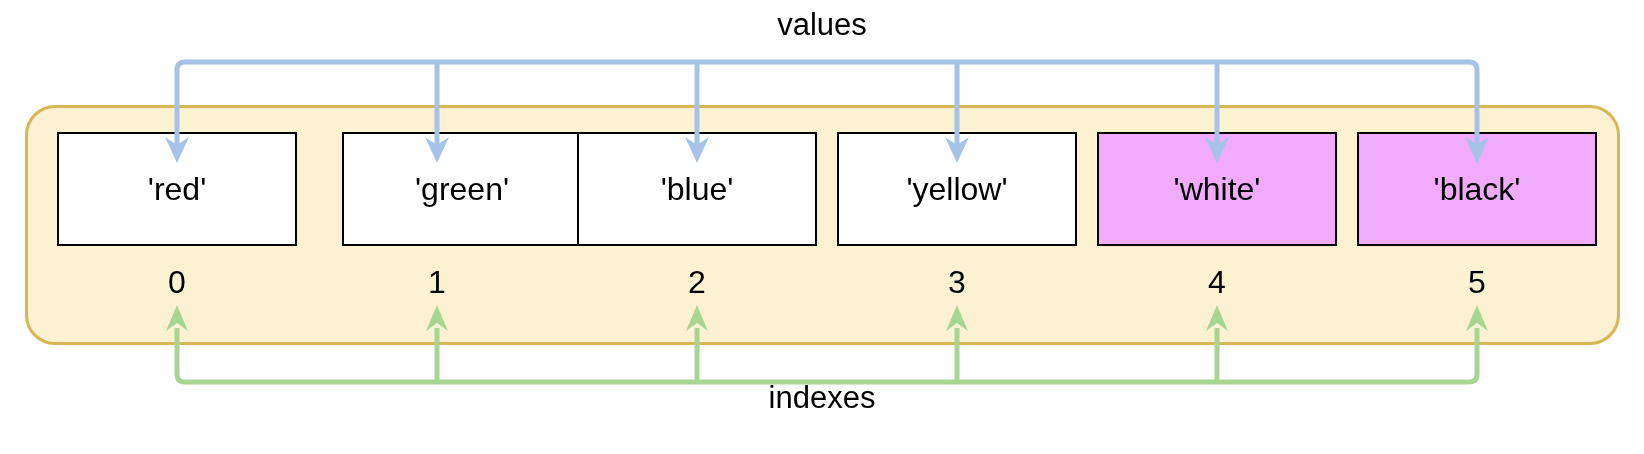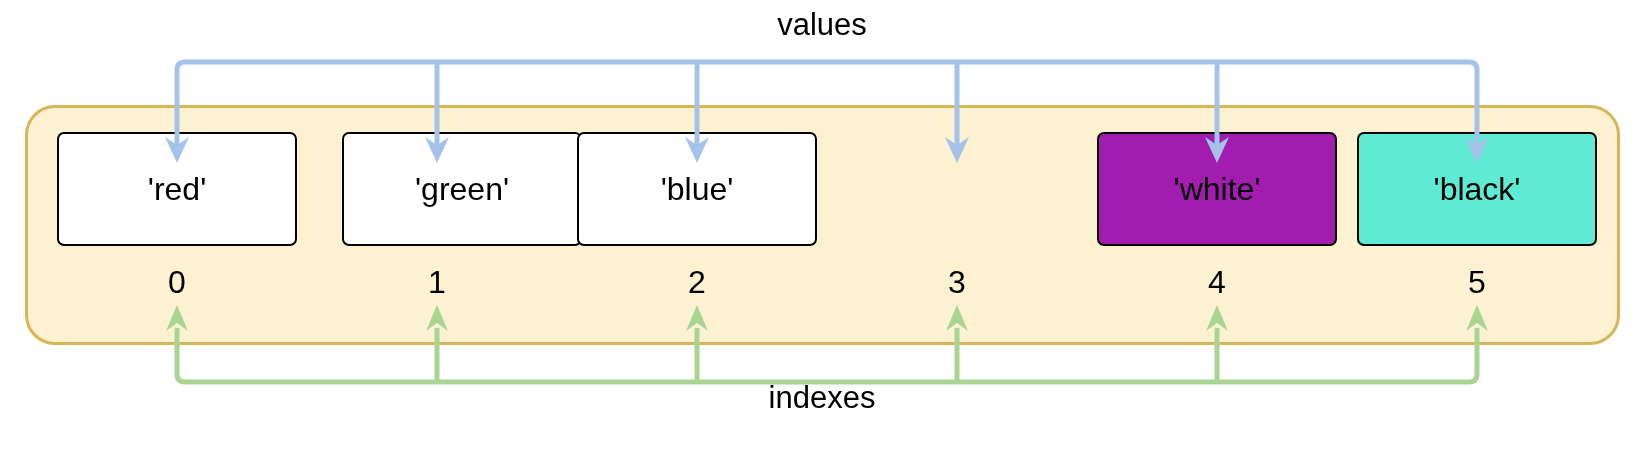--- a/index.html
+++ b/index.html
@@ -33,21 +33,21 @@
     border-radius: 30px;
     box-sizing: border-box;
     z-index: 1;
   }
   .value-box {
     position: absolute;
     top: 132px;
     width: 240px;
     height: 114px;
     border: 2.5px solid #000000;
-    border-radius: 7px;
+    border-radius: 0;
     box-sizing: border-box;
     display: flex;
     align-items: center;
     justify-content: center;
     font-size: 32px;
     z-index: 2;
   }
   .index-label {
     position: absolute;
     top: 263px;
@@ -98,18 +98,19 @@
       <path d="M 1477 305 L 1466 331 L 1477 323 L 1488 331 Z" stroke="none" fill="#A9D592" stroke-linecap="butt"></path>
     </svg>
 
   <div id="indexes-label" class="axis-label">indexes</div>
 <div class="value-box" style="left: 57px; background: rgb(255, 255, 255); border-color: rgb(0, 0, 0);">'red'</div>
     <div class="index-label" style="left: 57px;">0</div>
     <div class="value-box" style="left: 317px; background: rgb(255, 255, 255); border-color: rgb(0, 0, 0); margin-left: 25px;">'green'</div>
     <div class="index-label" style="left: 317px;">1</div>
     <div class="value-box" style="left: 577px; background: rgb(255, 255, 255); border-color: rgb(0, 0, 0); text-align: center;">'blue'</div>
     <div class="index-label" style="left: 577px;">2</div>
+    <div class="value-box" style="left: 837px; background: rgb(255, 255, 255); border-color: rgb(0, 0, 0);">'yellow'</div>
     <div class="index-label" style="left: 837px;">3</div>
-    <div class="value-box" style="left: 1097px; background: #a21caf; border-color: rgb(0, 0, 0);">'white'</div>
+    <div class="value-box" style="left: 1097px; background: #f0abfc; border-color: rgb(0, 0, 0);">'white'</div>
     <div class="index-label" style="left: 1097px;">4</div>
-    <div class="value-box" style="left: 1357px; background: #5eead4; border-color: rgb(0, 0, 0);">'black'</div>
+    <div class="value-box" style="left: 1357px; background: #f0abfc; border-color: rgb(0, 0, 0);">'black'</div>
     <div class="index-label" style="left: 1357px;">5</div>
   </div>
 
 </body></html>

